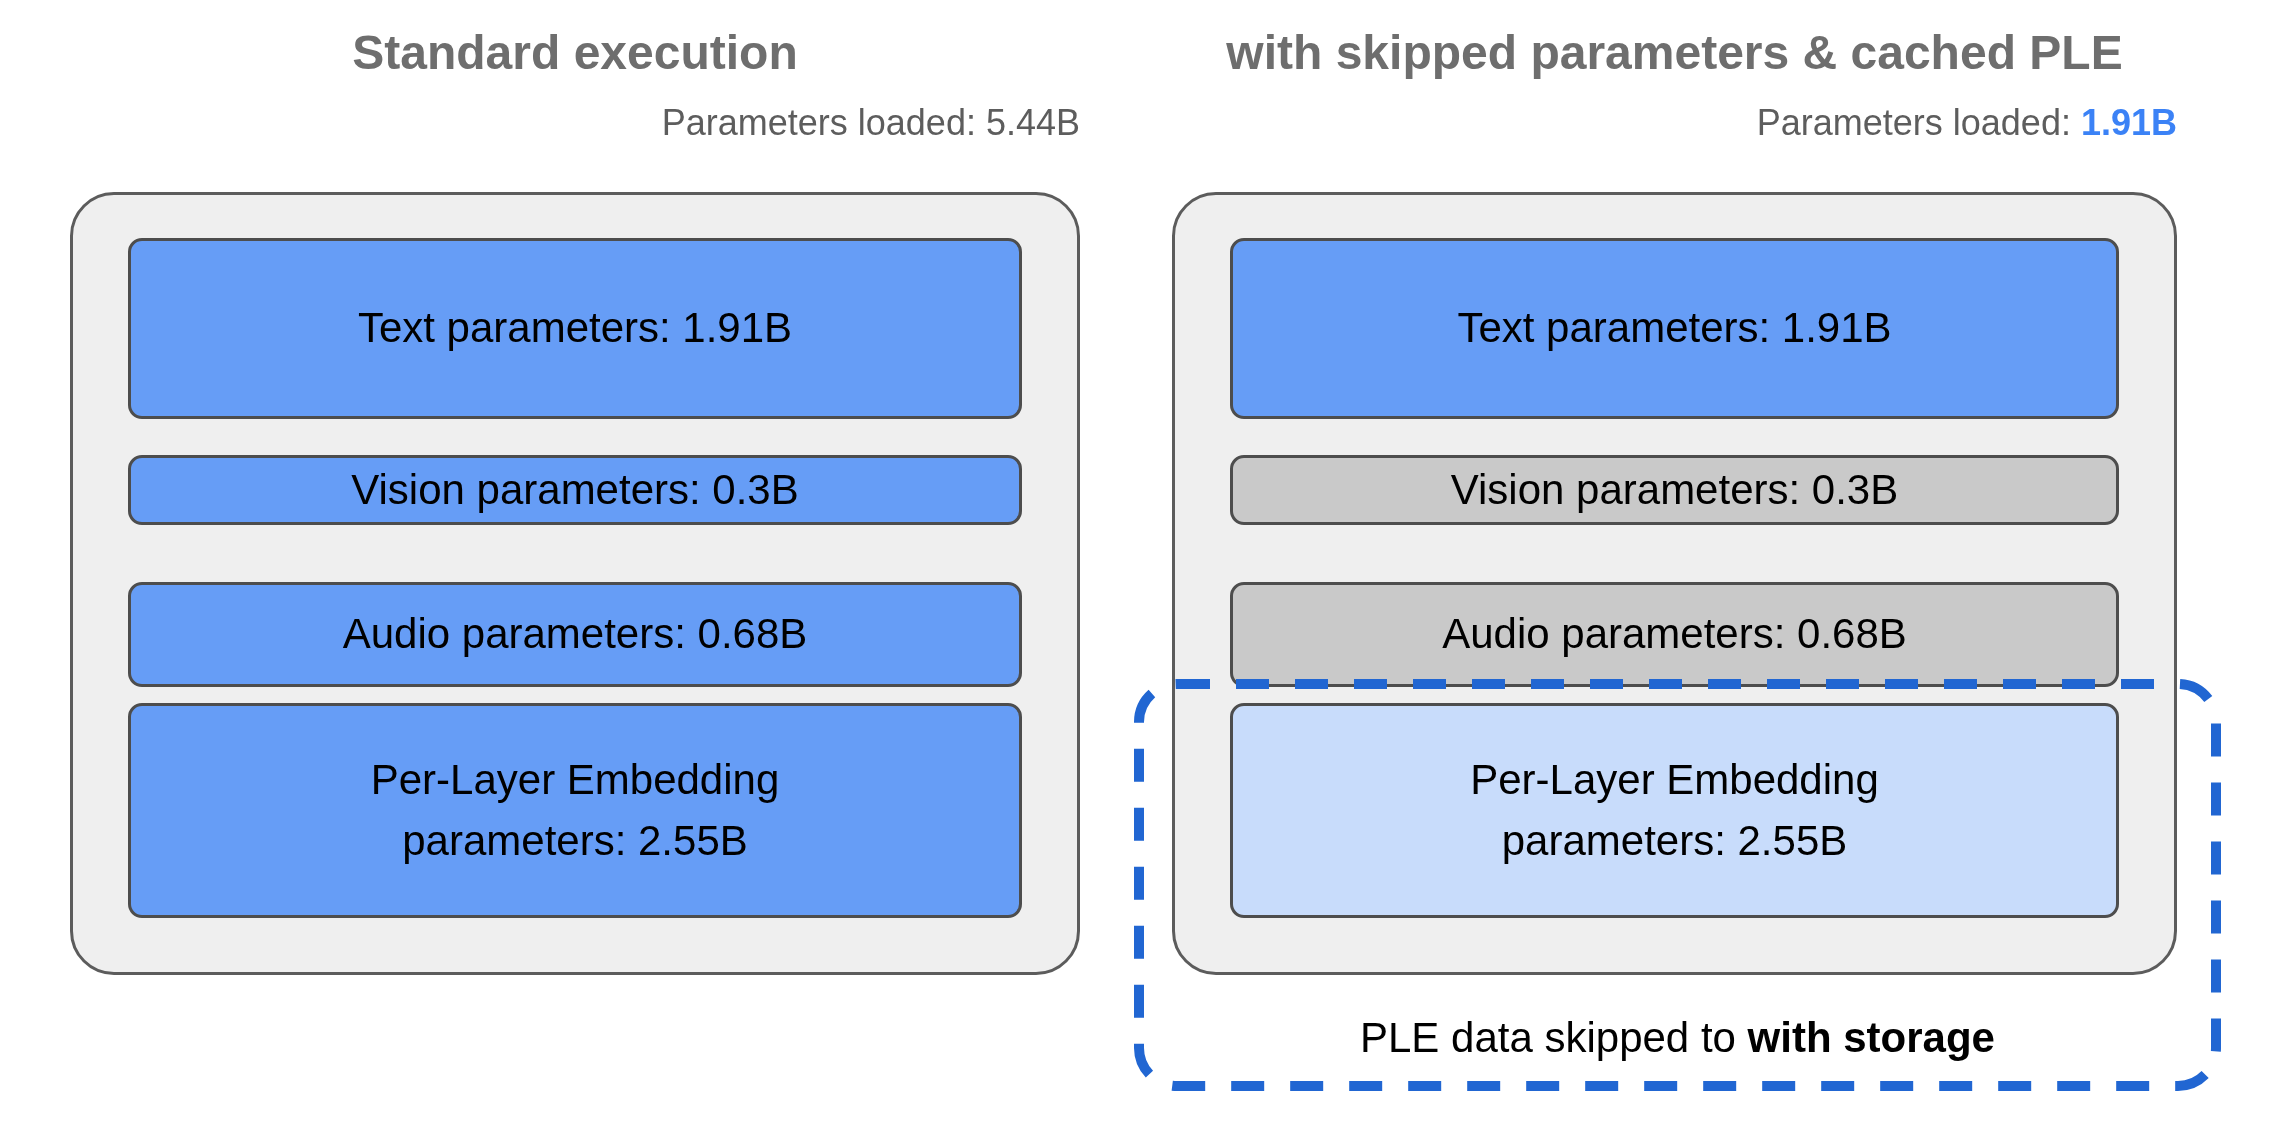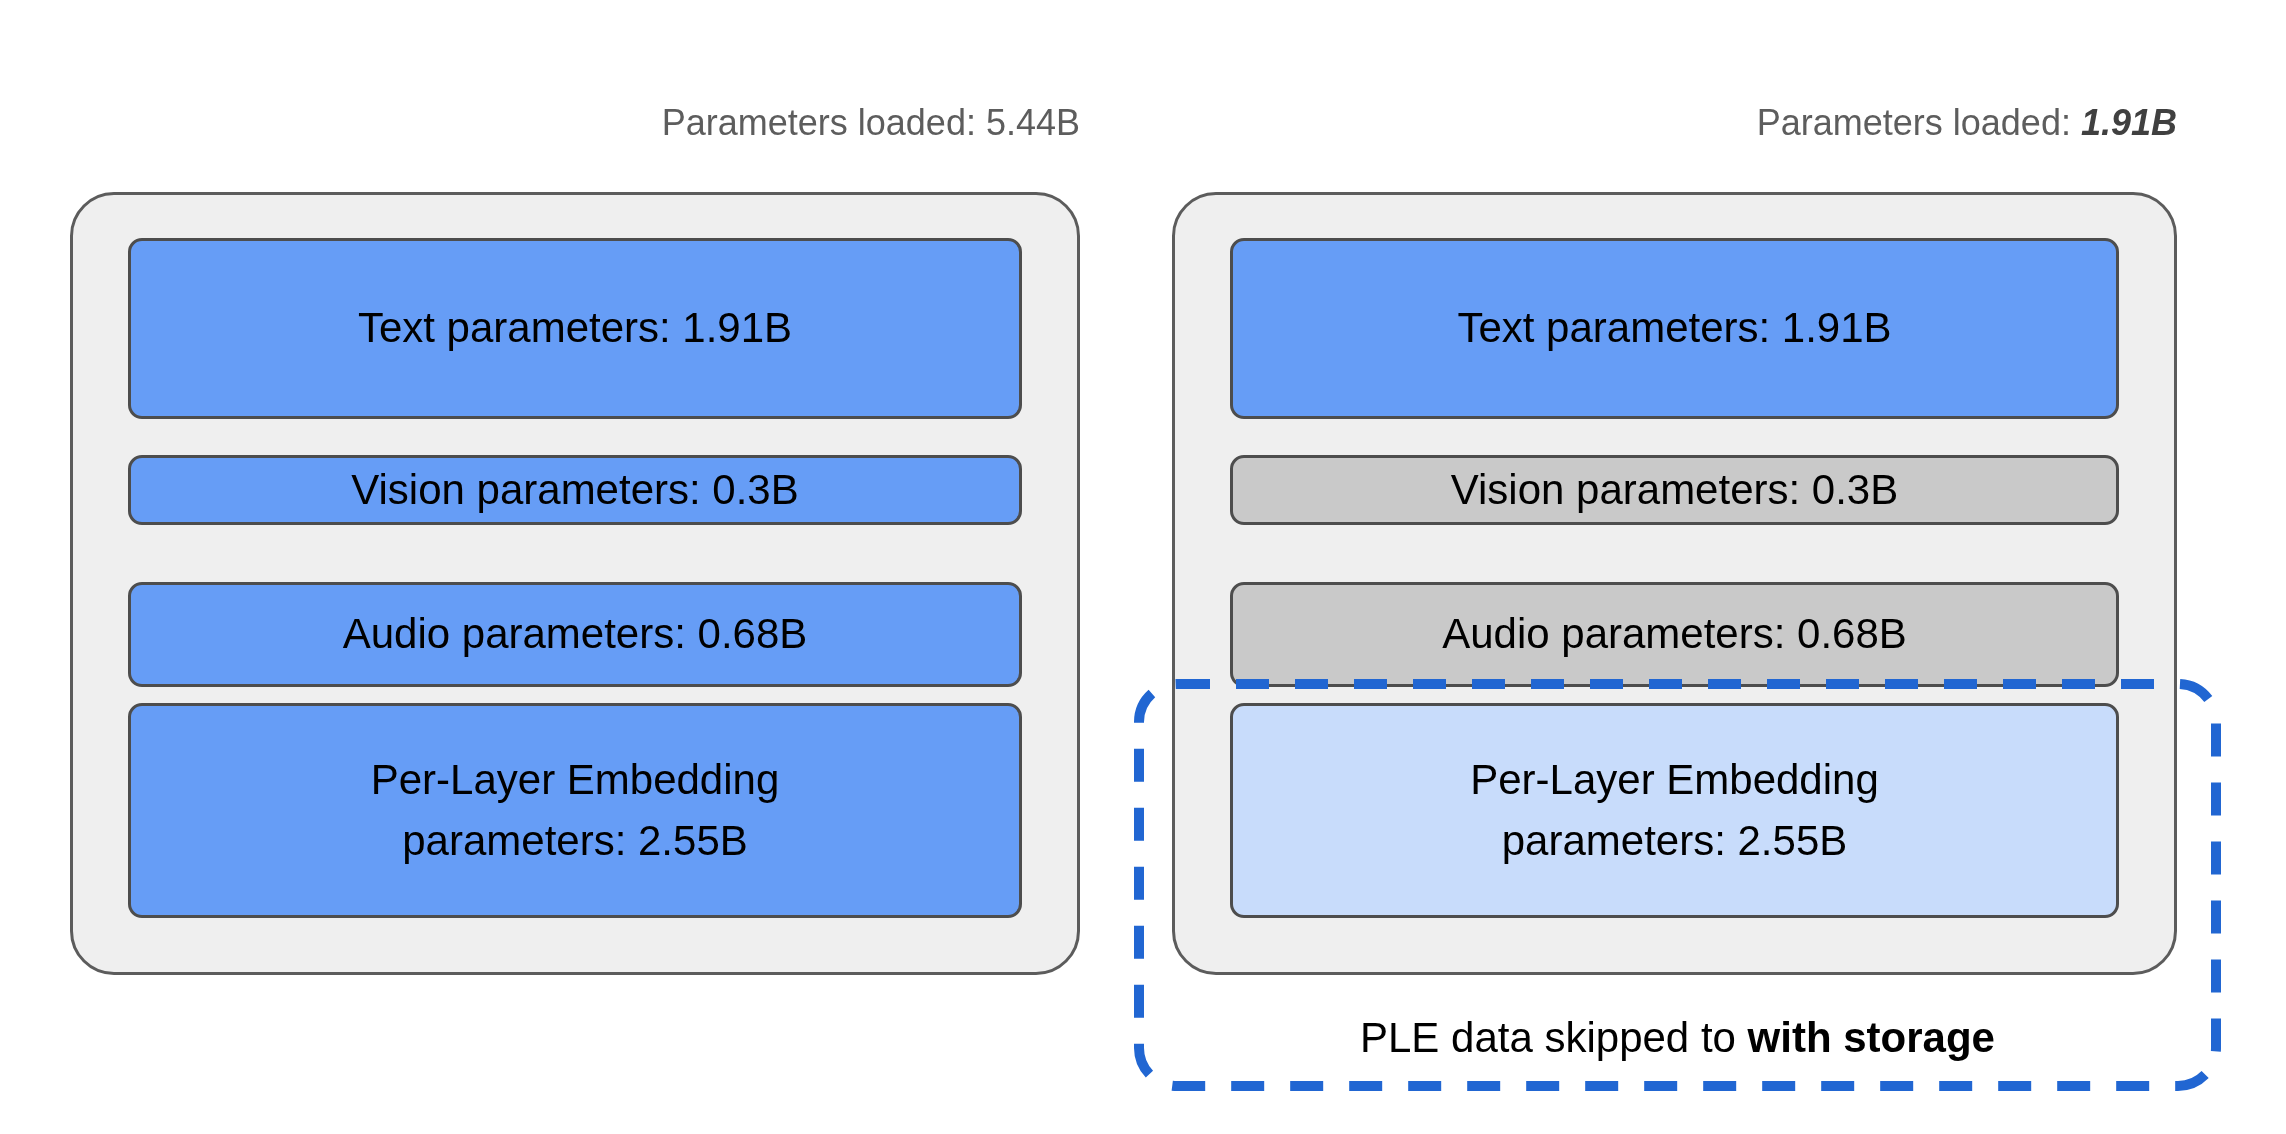--- a/index.html
+++ b/index.html
@@ -35,22 +35,21 @@
     line-height: 46px;
     text-align: right;
     font-size: 36px;
     color: #5d5d5d;
     white-space: nowrap;
   }
   .left-pos   { left: 70px;   width: 1010px; }
   .right-pos  { left: 1172px; width: 1005px; }
   .subtitle-value-bold {
     font-weight: bold;
-    color: #404040;
-    font-style: italic;
+    color: #3b82f6;
   }
 
   
   .container {
     position: absolute;
     top: 192px;
     height: 783px;
     background: #efefef;
     border: 3px solid #5c5c5c;
     border-radius: 44px;
@@ -104,20 +103,21 @@
     color: #000000;
     white-space: nowrap;
   }
   .cache-caption .bold { font-weight: bold; }
 </style>
 </head>
 <body>
 
 <div class="canvas">
 
+  <div class="panel-title left-pos">Standard execution</div>
 
   <div class="panel-subtitle left-pos"><span>Parameters loaded: </span><span>5.44B</span></div>
 
   <div class="container container-left">
 
     <div class="box fill-blue box-text">
       <span>Text parameters: 1.91B</span>
     </div>
 
     <div class="box fill-blue box-vision">
@@ -129,20 +129,21 @@
     </div>
 
     <div class="box fill-blue box-ple">
       <div>
         <div>Per-Layer Embedding</div>
         <div>parameters: 2.55B</div>
       </div>
     </div>
   </div>
 
+  <div class="panel-title right-pos">with skipped parameters &amp; cached PLE</div>
 
   <div class="panel-subtitle right-pos"><span>Parameters loaded: </span><span class="subtitle-value-bold">1.91B</span></div>
 
   <div class="container container-right">
 
     <div class="box fill-blue box-text">
       <span>Text parameters: 1.91B</span>
     </div>
 
     <div class="box fill-gray box-vision">

